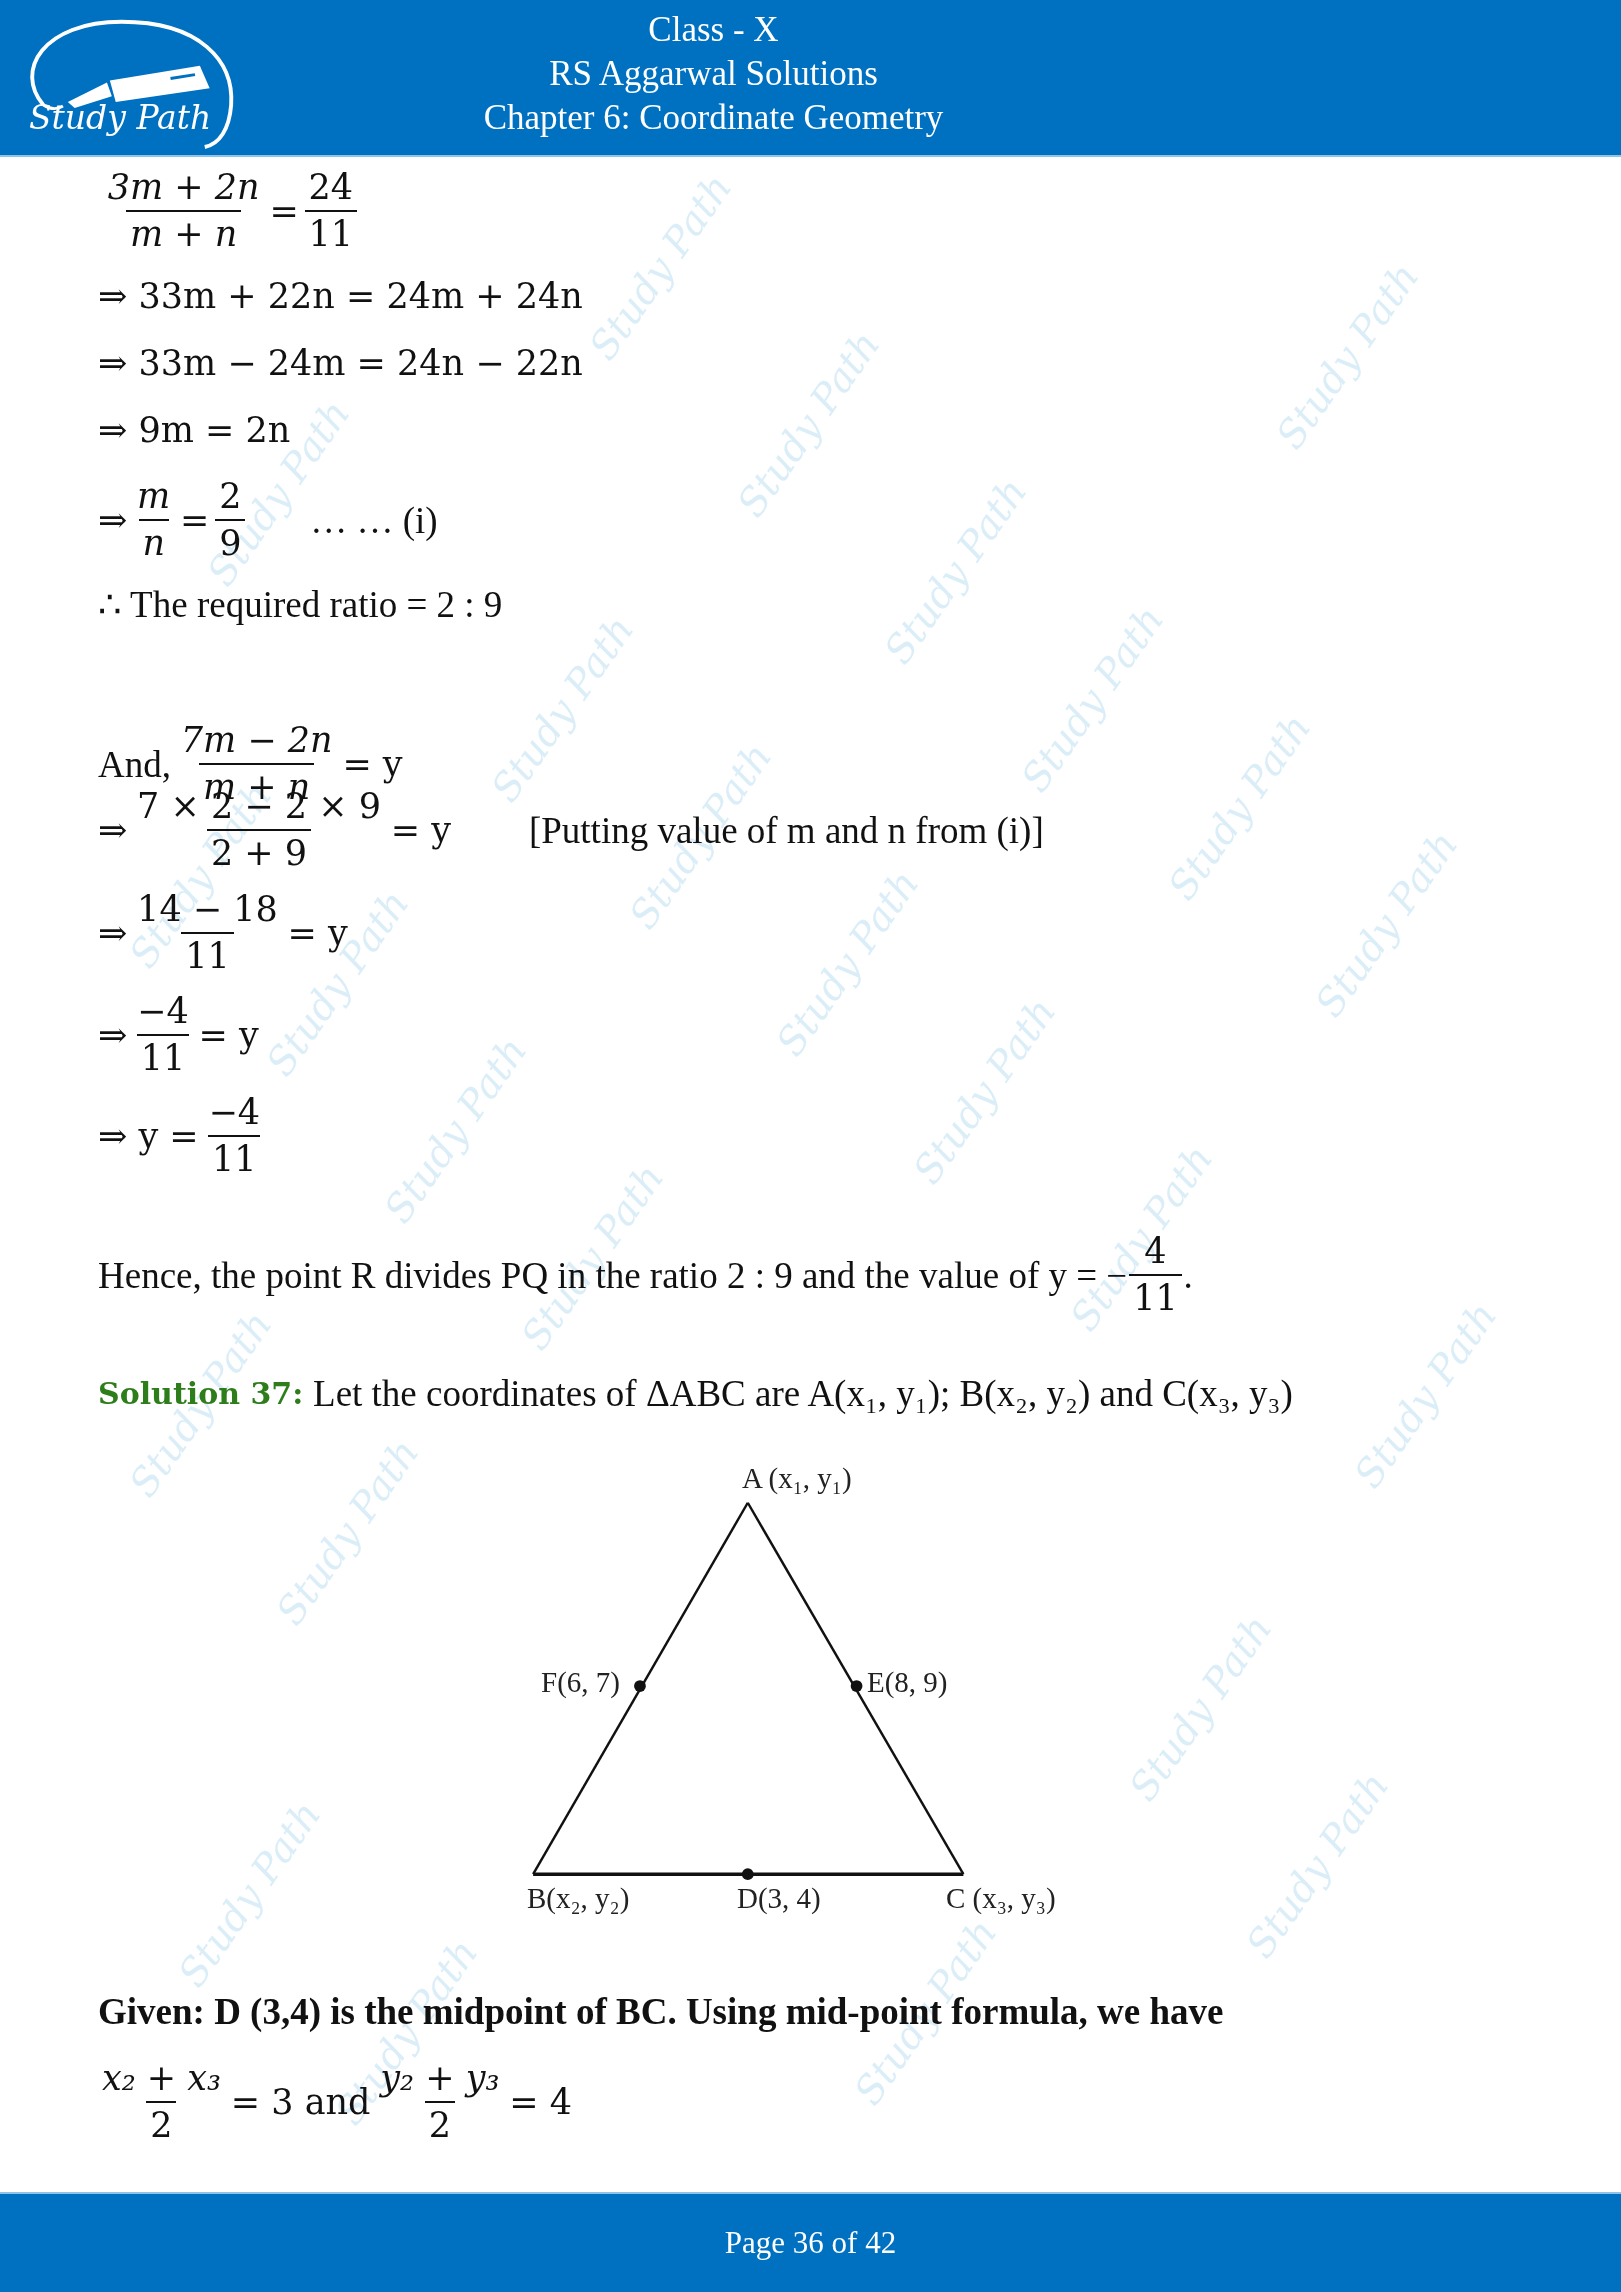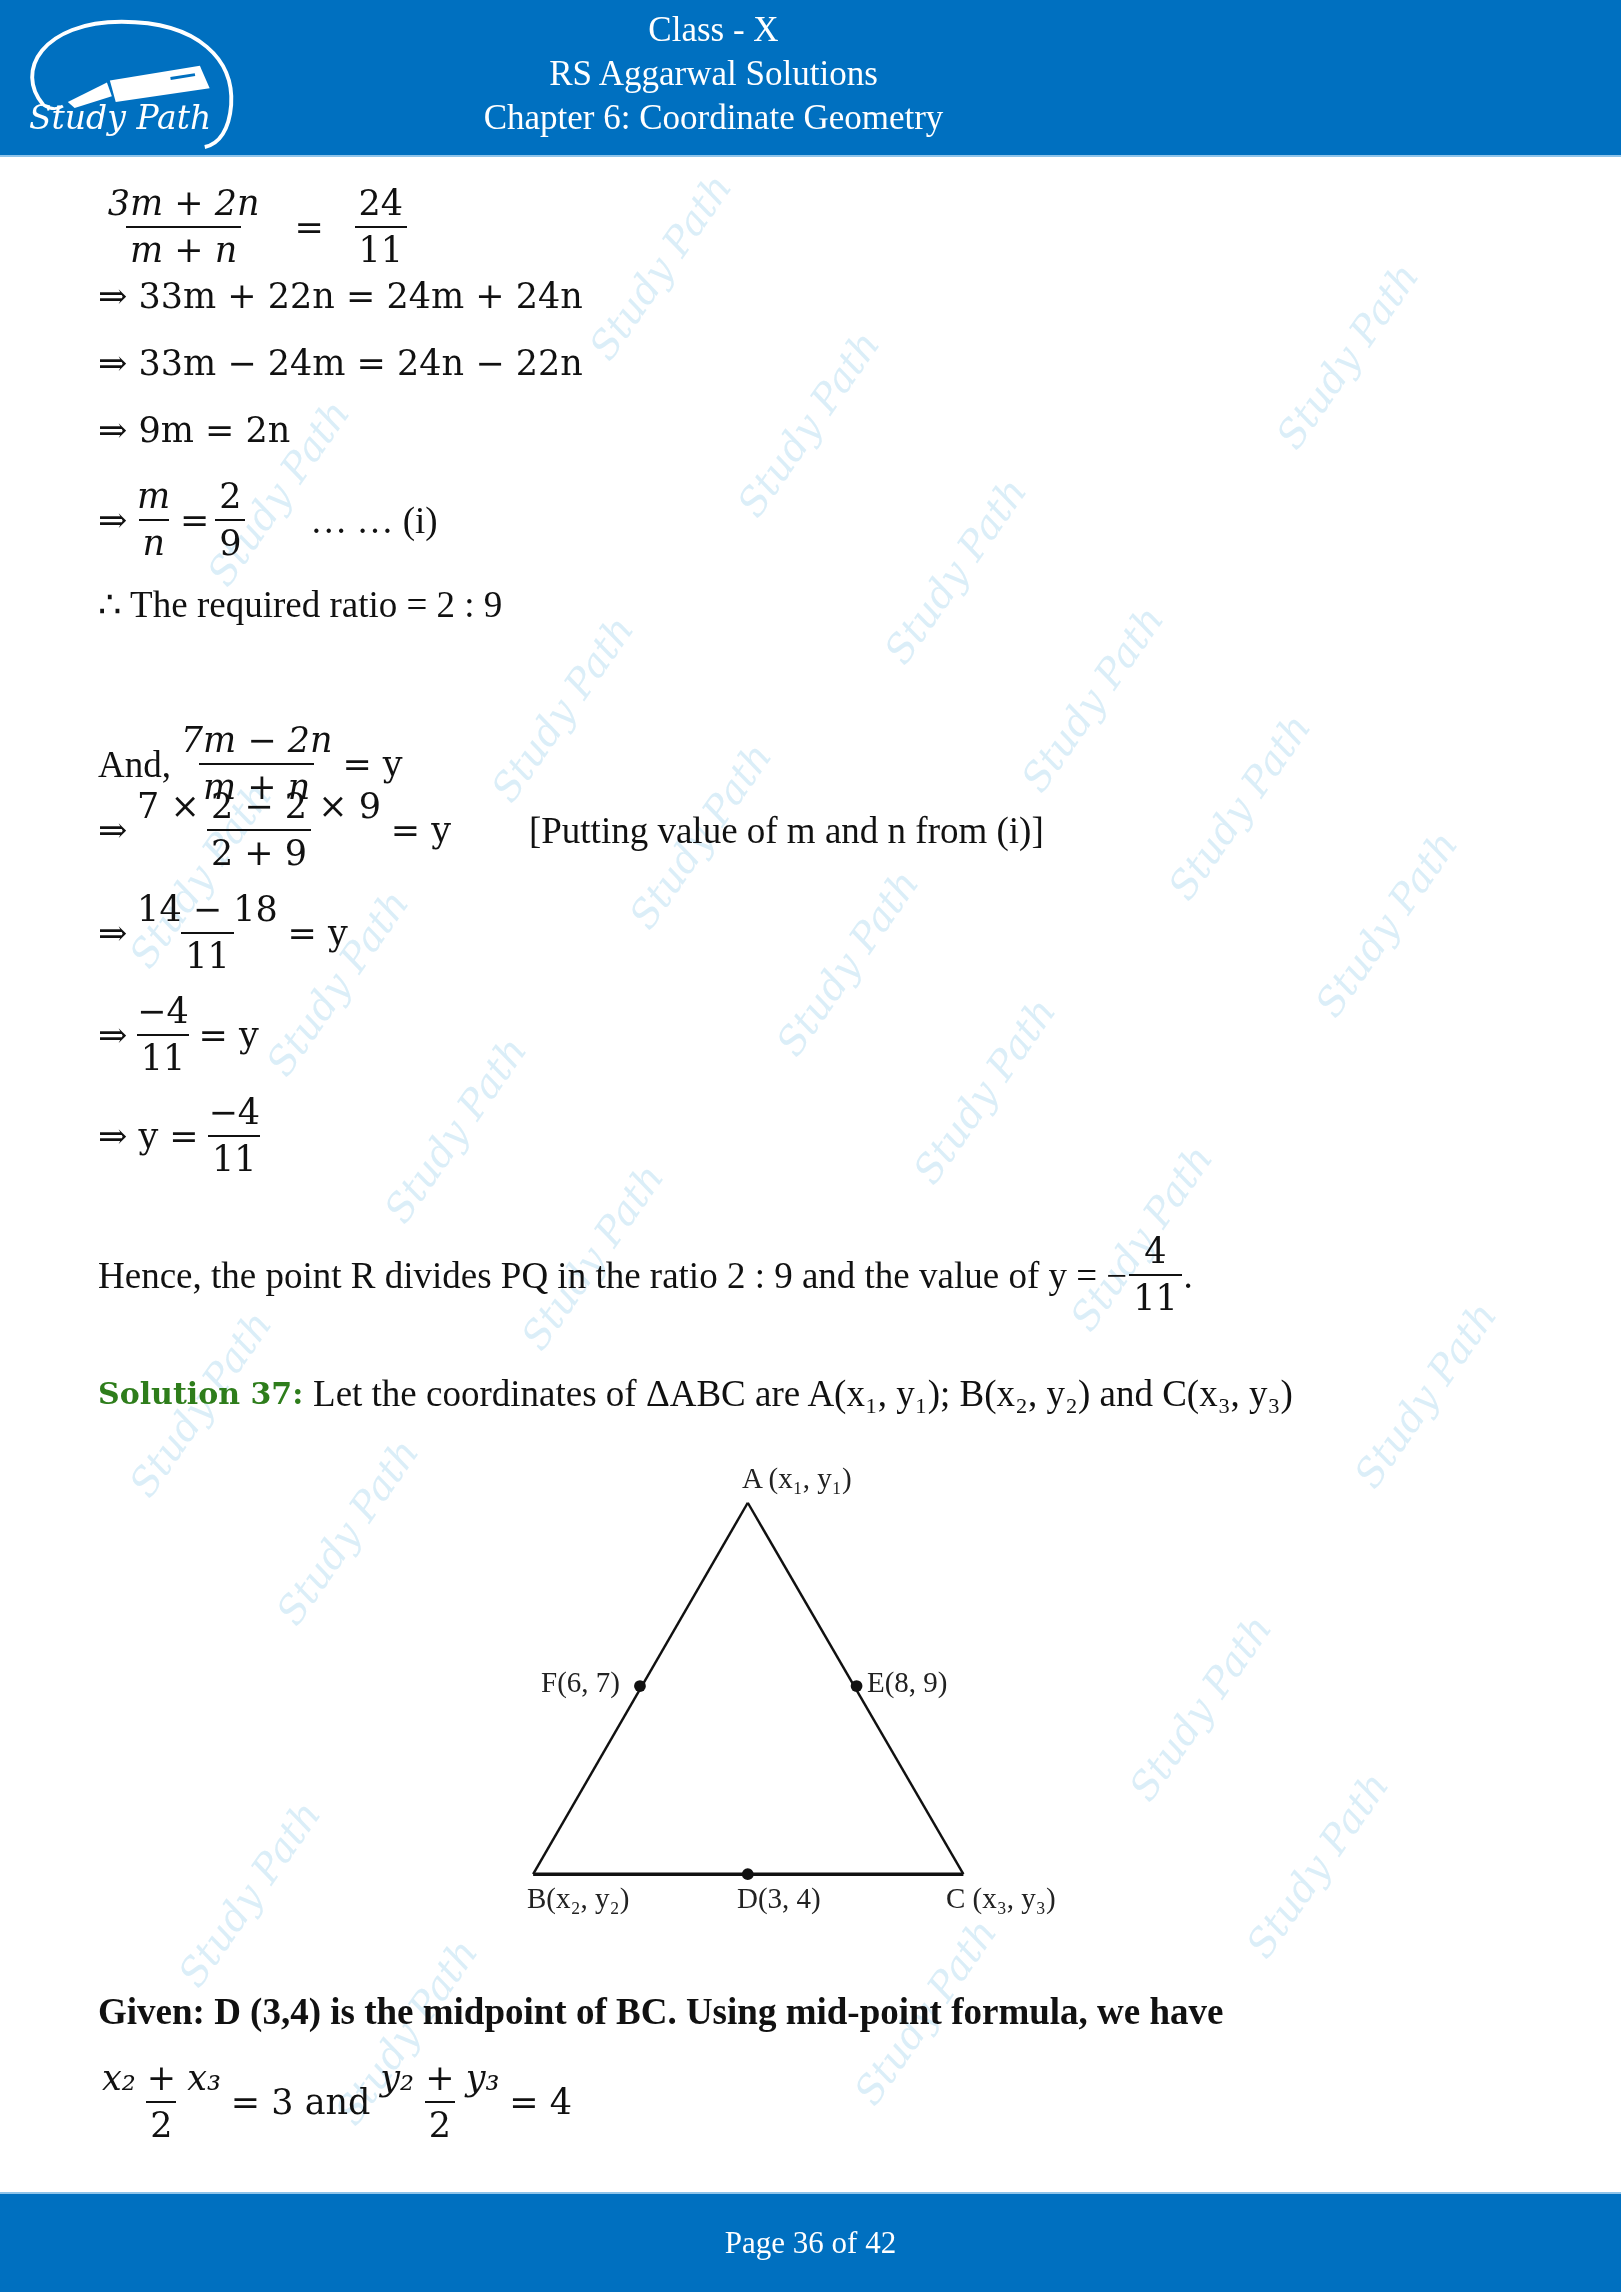--- a/index.html
+++ b/index.html
@@ -77,21 +77,21 @@
 <div class="wm" style="left:1098px;top:1294px;">Study Path</div>
 <div class="wm" style="left:157px;top:1460px;">Study Path</div>
 <div class="wm" style="left:1382px;top:1451px;">Study Path</div>
 <div class="wm" style="left:304px;top:1588px;">Study Path</div>
 <div class="wm" style="left:1157px;top:1764px;">Study Path</div>
 <div class="wm" style="left:206px;top:1950px;">Study Path</div>
 <div class="wm" style="left:1274px;top:1921px;">Study Path</div>
 <div class="wm" style="left:363px;top:2088px;">Study Path</div>
 <div class="wm" style="left:882px;top:2068px;">Study Path</div>
 
-<div class="line m" style="top:181px;gap:25px;">
+<div class="line m" style="top:165px;">
   <span class="frac i">
     <span class="num">3m + 2n</span>
     <span class="den">m + n</span>
   </span>
   <span>=</span>
   <span class="frac">
     <span class="num">24</span>
     <span class="den">11</span>
   </span>
 </div>

